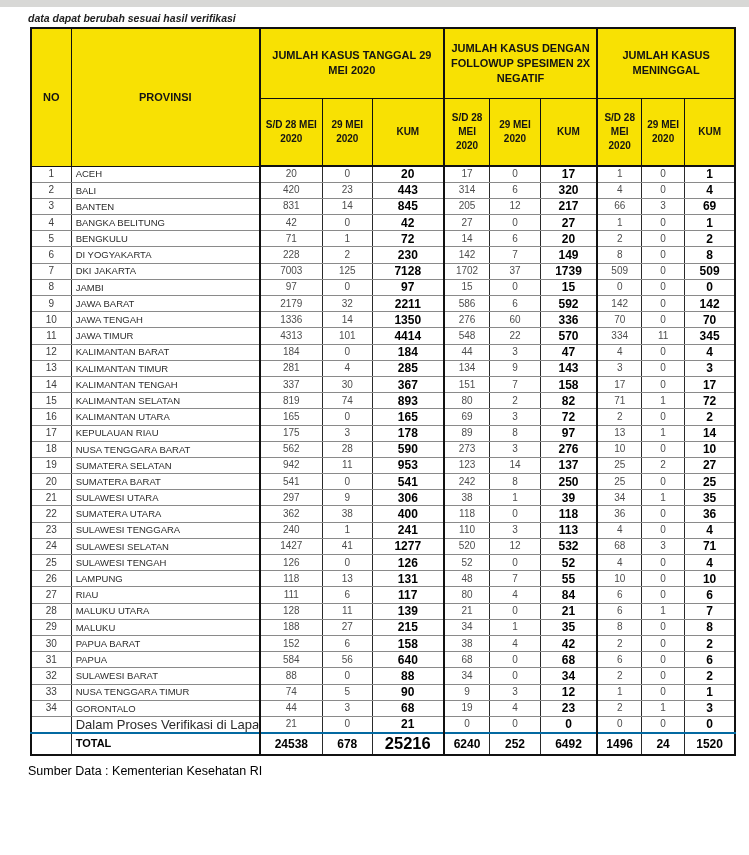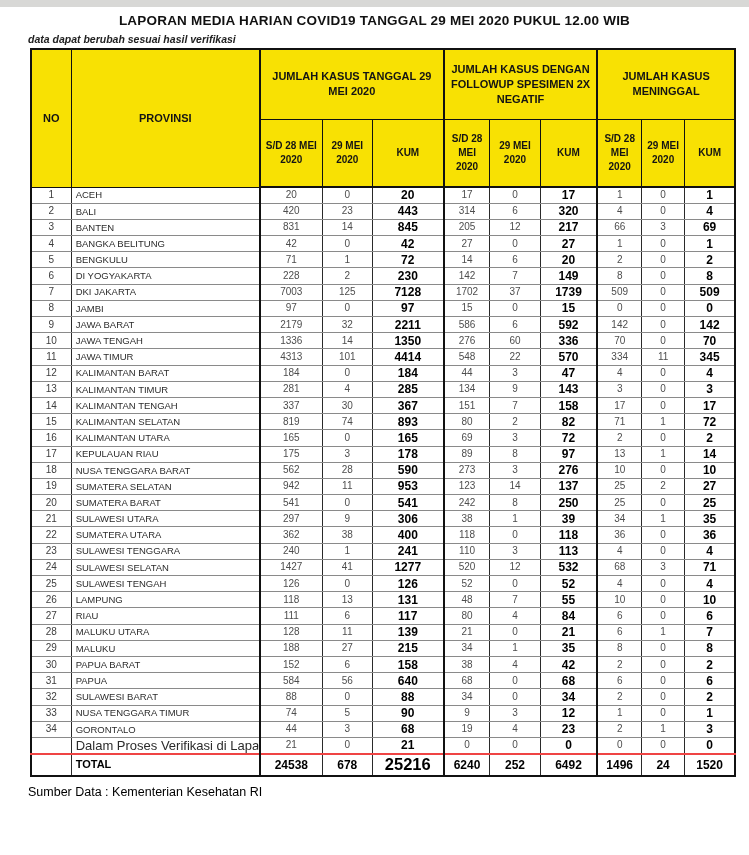--- a/index.html
+++ b/index.html
@@ -46,34 +46,33 @@
   td.col-no { color: #3d3d3d; }
   td.col-prov {
     text-align: left; padding-left: 4px; color: #2b2b2b; font-size: 9.5px;
     white-space: nowrap;
   }
   td.col-kum { font-weight: bold; color: #000; font-size: 12px; }
   td.gs, th.gs { border-left: 2px solid #111; }
   tr.verif-row td.col-prov { font-size: 13px; border-radius: 8px; }
   tr.total-row td {
     font-weight: bold; color: #000; font-size: 12px; height: 22px;
-    border-top: 2px solid #ef4444;
+    border-top: 2px solid #0369a1;
   }
   tr.total-row td.col-prov { font-size: 11px; padding-left: 4px; }
   tr.total-row td.kum-big { font-size: 16.5px; text-align: center; }
   .source-note {
     margin: 8px 0 0 28px; font-weight: normal; font-size: 12.5px; color: #000000;
   }
 </style>
 </head>
 <body style="--yellow: #f8e103;">
 
 <div class="page">
   <div class="top-strip"></div>
-  <div class="title">LAPORAN MEDIA HARIAN COVID19 TANGGAL 29 MEI 2020 PUKUL 12.00 WIB</div>
   <div class="subtitle">data dapat berubah sesuai hasil verifikasi</div>
 
   <table class="report">
     <colgroup>
       <col style="width:40px">
         <col style="width:188px">
       <col style="width:62px">
         <col style="width:50px">
         <col style="width:71px">
       <col style="width:46px">

